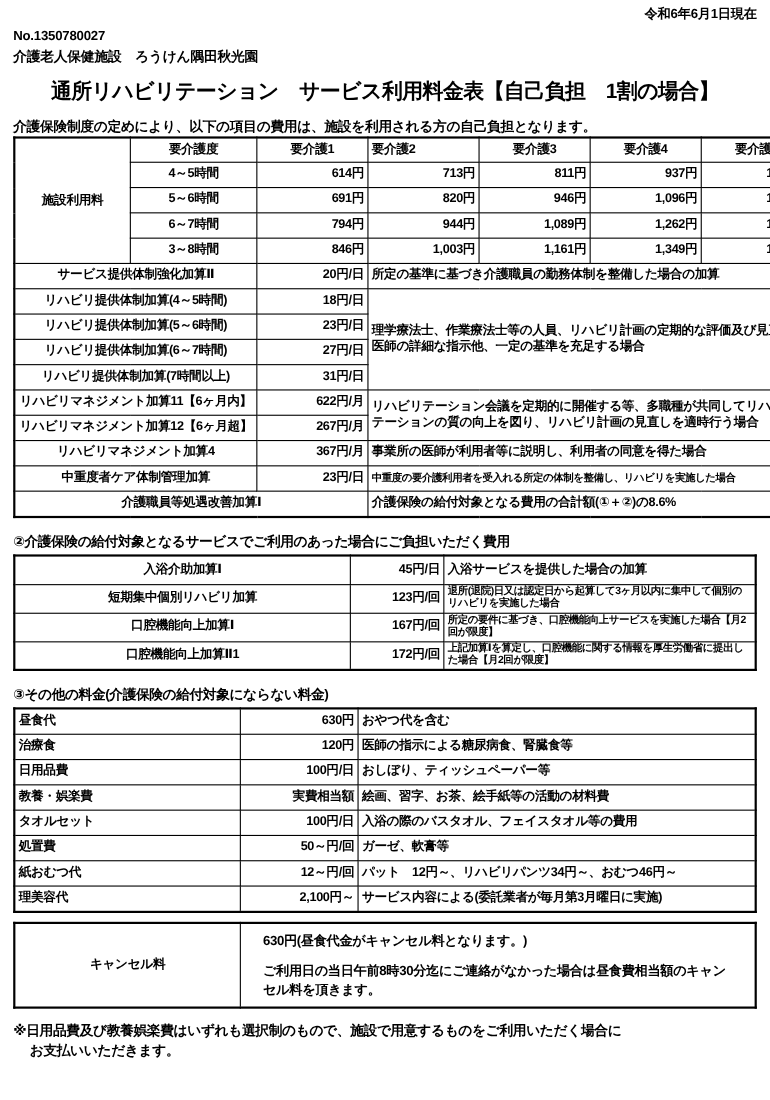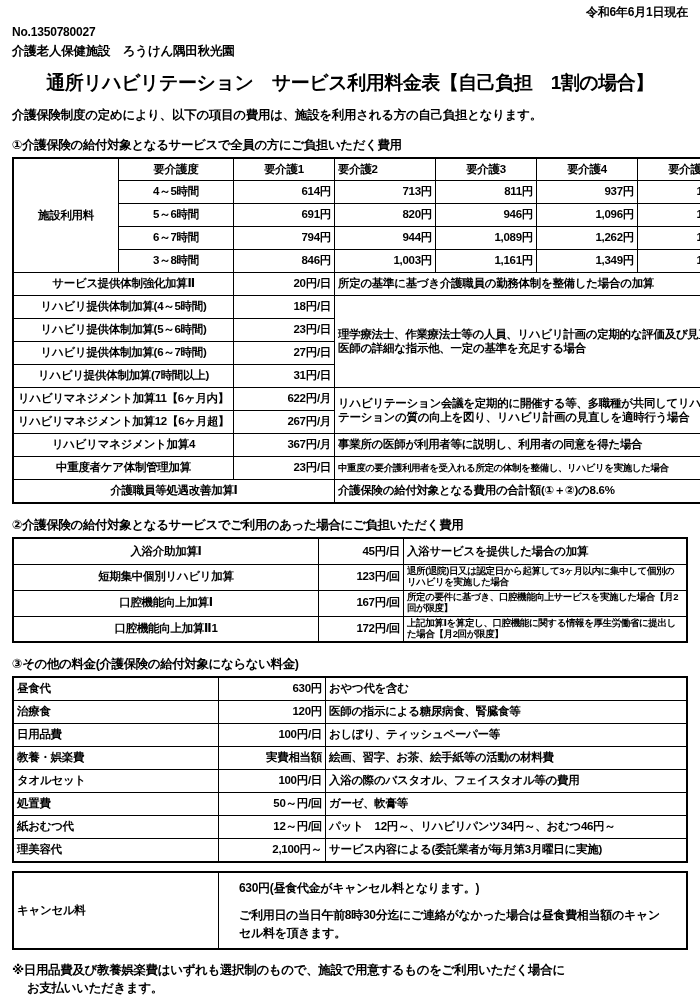--- a/index.html
+++ b/index.html
@@ -126,21 +126,20 @@
 <body>
 
 <div class="page">
 
   <div class="hdr-date">令和6年6月1日現在</div>
   <div class="hdr-no">No.1350780027</div>
   <div class="hdr-facility">介護老人保健施設　ろうけん隅田秋光園</div>
   <div class="doc-title">通所リハビリテーション　サービス利用料金表【自己負担　1割の場合】</div>
   <div class="lead">介護保険制度の定めにより、以下の項目の費用は、施設を利用される方の自己負担となります。</div>
 
-  <div class="section-head">①介護保険の給付対象となるサービスで全員の方にご負担いただく費用</div>
 
   <table class="t1 thick">
     <tbody>
 
       <tr class="row-h">
         <td class="col-label" rowspan="5" style="text-align:center;">施設利用料</td>
         <td class="col-time c">要介護度</td>
         <td class="col-care c">要介護1</td>
         <td class="col-care l">要介護2</td>
         <td class="col-care c">要介護3</td>
@@ -305,21 +304,21 @@
         <td class="desc">サービス内容による(委託業者が毎月第3月曜日に実施)</td>
       </tr>
     </tbody>
   </table>
 
   <div class="spacer-8"></div>
 
   <table class="tc thick">
     <tbody>
       <tr>
-        <td class="col-item l" style="height:62px;">キャンセル料</td>
+        <td class="col-item l" style="height:62px;text-align:center;">キャンセル料</td>
         <td class="tc-body">
           <p>630円(昼食代金がキャンセル料となります。)</p>
           <p>ご利用日の当日午前8時30分迄にご連絡がなかった場合は昼食費相当額のキャンセル料を頂きます。</p>
         </td>
       </tr>
     </tbody>
   </table>
 
   <div class="notes">
     <div>

